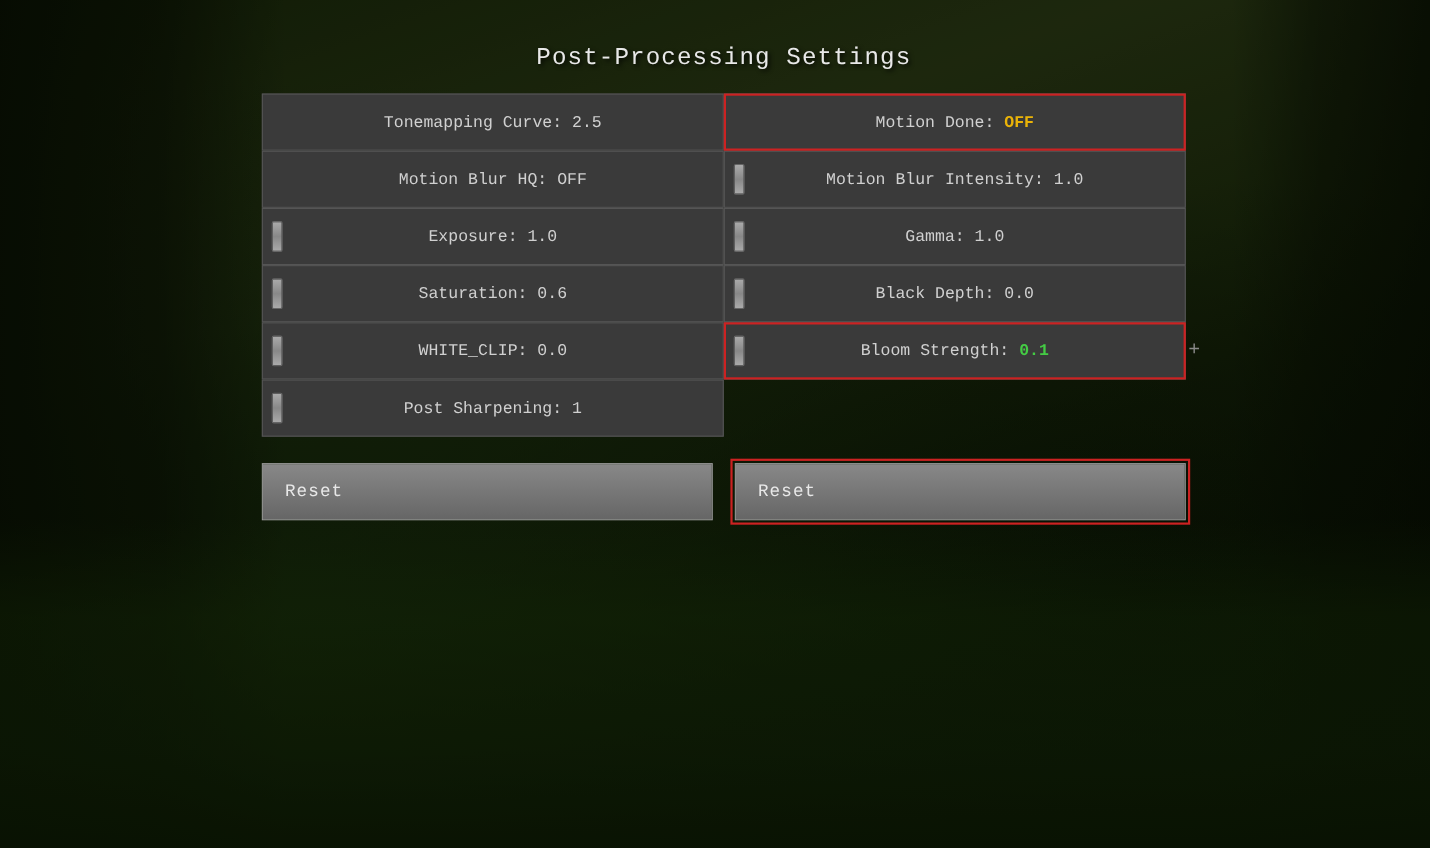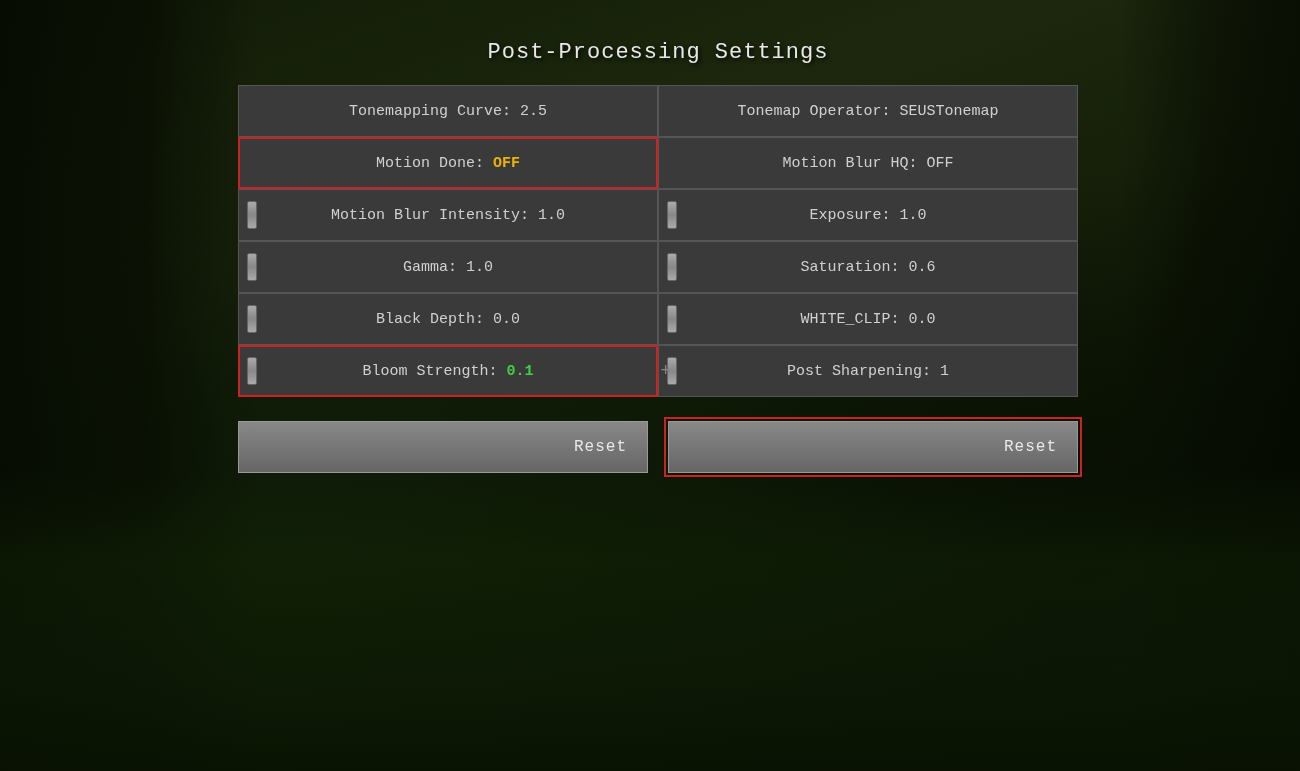--- a/index.html
+++ b/index.html
@@ -143,21 +143,21 @@
 
     .btn {
       flex: 1;
       padding: 16px 20px;
       background: linear-gradient(to bottom, #888, #666);
       border: 1px solid #999;
       color: #e8e8e8;
       font-size: 16px;
       font-family: 'Courier New', monospace;
       cursor: pointer;
-      text-align: right;
+      text-align: left;
       letter-spacing: 1px;
     }
 
     .btn.highlighted {
       outline: 2px solid #cc2222;
       outline-offset: 2px;
     }
 
     .ground-area {
       position: absolute;
@@ -182,23 +182,20 @@
 
 <div class="ui-container">
   <div class="page-title">Post-Processing Settings</div>
 
   <div class="settings-grid">
 
     <div class="setting-row">
       <span>Tonemapping Curve: 2.5</span>
     </div>
 
-    <div class="setting-row">
-      <span>Tonemap Operator: SEUSTonemap</span>
-    </div>
 
     <div class="setting-row highlighted">
       <span><span>Motion Done: </span><span class="value-off">OFF</span></span>
     </div>
 
     <div class="setting-row">
       <span>Motion Blur HQ: OFF</span>
     </div>
 
     <div class="setting-row">

